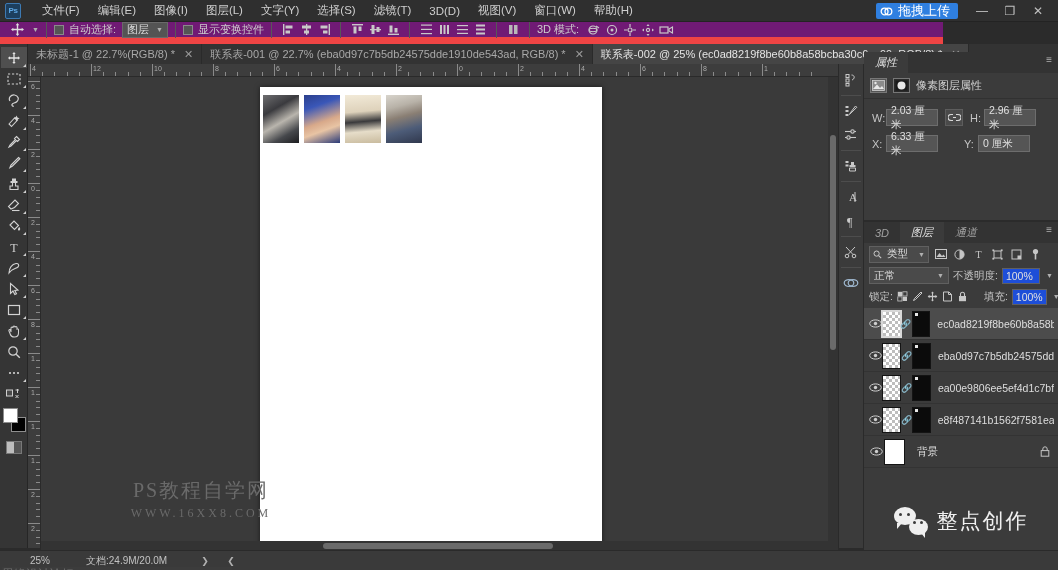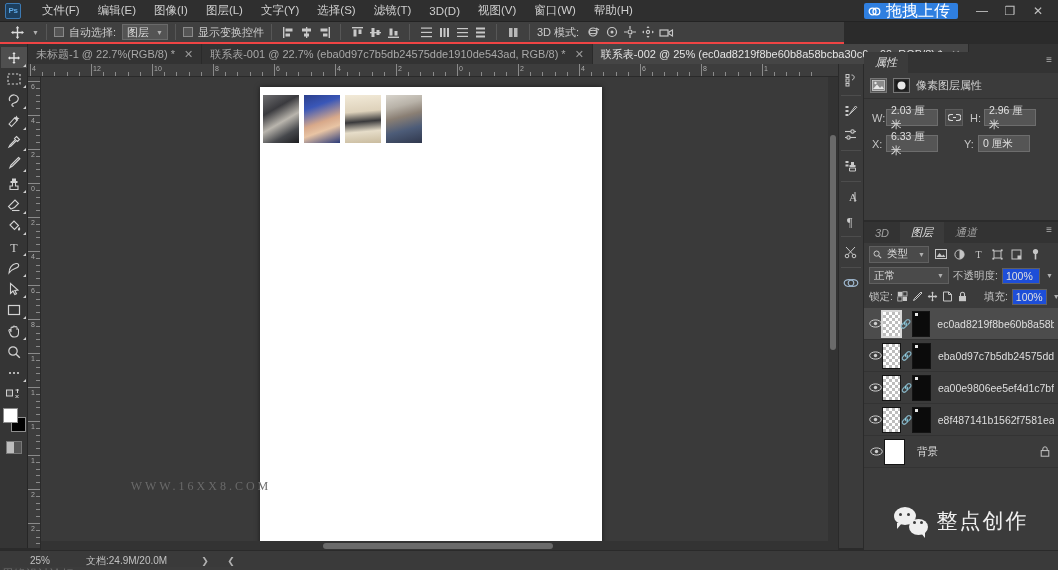--- a/index.html
+++ b/index.html
@@ -35,30 +35,30 @@
   .upload-btn {
     position: absolute; right: 100px; top: 3px;
     height: 16px; display: flex; align-items: center;
     background: #2f7fe0; border-radius: 2px; padding: 0 8px 0 4px;
     cursor: pointer;
   }
   .upload-btn .cloud-ico {
     width: 13px; height: 13px; margin-right: 5px;
     display: flex; align-items: center; justify-content: center;
   }
-  .upload-btn .lbl { font-size: 16px; color: #ffffff; white-space: nowrap; }
+  .upload-btn .lbl { font-size: 13px; color: #ffffff; white-space: nowrap; }
 
   .wincontrols { position: absolute; right: 6px; top: 0; height: 22px; display: flex; align-items: center; }
   .wc { width: 28px; height: 22px; display: flex; align-items: center; justify-content: center; color: #c0c0c0; font-size: 12px; cursor: pointer; }
 
   
   .optionsbar {
-    position: absolute; left: 0; top: 22px; width: 844px; height: 22px;
-    background: #404040; display: flex; align-items: center;
-    border-bottom: 2px solid #ef4444;
+    position: absolute; left: 0; top: 22px; width: 943px; height: 22px;
+    background: #701a75; display: flex; align-items: center;
+    border-bottom: 7px solid #ef4444;
   }
   .ob-tool { width: 26px; height: 20px; display: flex; align-items: center; justify-content: center; margin-left: 4px; }
   .caret { font-size: 7px; color: #b0b0b0; margin-left: 2px; }
   .ob-sep { width: 1px; height: 16px; background: #575757; margin: 0 7px; }
   .ob-chk { width: 10px; height: 10px; border: 1px solid #8a8a8a; background: #555; margin-right: 5px; }
   .ob-lbl { font-size: 11px; color: #cccccc; white-space: nowrap; }
   .ob-select {
     height: 16px; background: #545454; border: 1px solid #6a6a6a;
     display: flex; align-items: center; padding: 0 4px; margin-left: 6px;
     font-size: 11px; color: #dcdcdc; min-width: 46px; justify-content: space-between;
@@ -749,20 +749,21 @@
   <div class="canvas-area">
     <div class="artboard">
       <div class="photostrip">
         <div class="photo ph1"></div>
         <div class="photo ph2"></div>
         <div class="photo ph3"></div>
         <div class="photo ph4"></div>
       </div>
     </div>
     <div class="watermark">
+      <div class="wm1">PS教程自学网</div>
       <div class="wm3">WWW.16XX8.COM</div>
     </div>
     <div class="scroll-v">
       <div class="thumb"></div>
     </div>
   </div>
   <div class="scroll-h">
     <div class="thumb"></div>
   </div>
 

